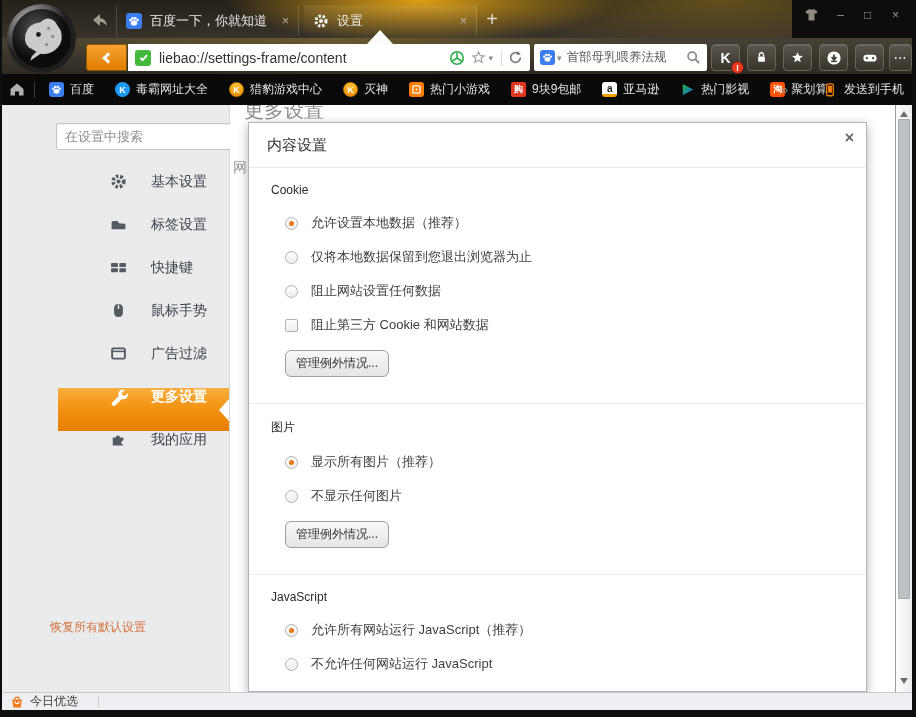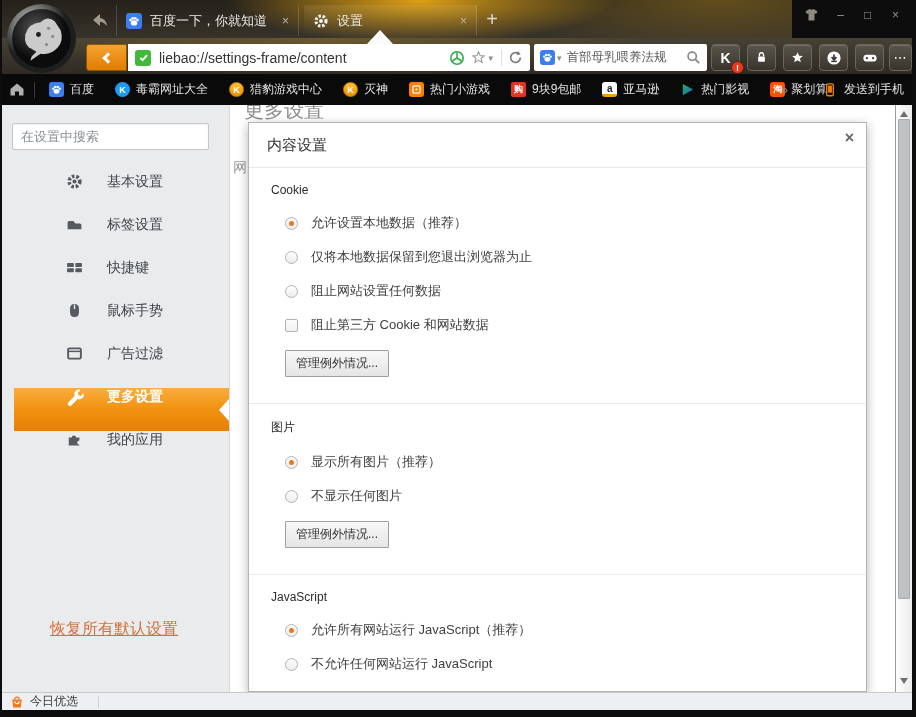--- a/index.html
+++ b/index.html
@@ -76,34 +76,34 @@
   .bm-right { position:absolute; right:12px; top:74px; height:31px; display:flex; align-items:center; gap:7px;
               color:#e3e3e3; font-size:12px; }
   .bm-overflow { color:#9a9a9a; font-size:12px; margin-right:28px; }
   .coin { width:15px; height:15px; border-radius:50%; display:flex; align-items:center; justify-content:center;
           color:#fff; font-size:9px; font-weight:bold; flex:none; }
   .sqicon { width:15px; height:15px; border-radius:3px; display:flex; align-items:center; justify-content:center;
             color:#fff; font-size:9px; font-weight:bold; flex:none; }
 
   
   .sidebar { position:absolute; left:2px; top:105px; width:228px; height:587px;
-             background:#e9ebec; border-right:1px solid #d7d9dc; }
+             background:#e9ebec; border-right:1px solid #d7d9dc;padding-left:44px; }
   .side-search { display:block; margin:18px 10px 0; width:197px; height:27px; border:1px solid #c3c6ca;
                  border-radius:2px; padding:0 8px; font-size:13px; color:#333; background:#fff;
                  box-shadow:inset 0 1px 2px rgba(0,0,0,.06);
                  font-family:"Liberation Sans","DejaVu Sans",sans-serif; }
   .side-search::placeholder { color:#8a8f96; opacity:1; }
   .side-menu { margin-top:23px; }
   .side-item { height:43px; display:flex; align-items:flex-start; font-size:14px; color:#3f444b; position:relative;margin-left:12px; }
   .side-item .sicon { position:absolute; left:52px; }
   .side-item .lbl { margin-left:93px; }
   .side-item.active { background:linear-gradient(#f9ae3f,#f29414 45%,#e87e02); color:#fff; font-weight:bold; }
   .side-item.active::after { content:""; position:absolute; right:0; top:50%; margin-top:-11px;
                              border:11px solid transparent; border-right:10px solid #fff; border-left:none; }
-  .reset-link { position:absolute; left:48px; top:514px; color:#d4703a; font-size:16px; text-decoration:underline; }
+  .reset-link { position:absolute; left:48px; top:514px; color:#d4703a; font-size:12px; }
 
   
   .content { position:absolute; left:230px; top:105px; width:665px; height:587px; background:#fff; overflow:hidden; }
   .bg-title { position:absolute; left:14px; top:-8px; font-size:20px; color:#8e8e8e; }
   .bg-partial { position:absolute; left:3px; top:54px; font-size:14px; color:#9a9a9a; }
   .modal { position:absolute; left:18px; top:17px; width:619px; height:570px; background:#fff;
            border:1px solid #b4b4b4; box-shadow:0 3px 10px rgba(0,0,0,.30); }
   .modal-close { position:absolute; right:12px; top:6px; font-size:16px; font-weight:bold; color:#666; }
   .modal-header { padding:13px 18px 12px; font-size:15px; color:#333; border-bottom:1px solid #e9e9e9; }
   .modal-body { padding:0 18px; }
@@ -112,21 +112,21 @@
   .opt { display:flex; align-items:center; margin-bottom:16px; font-size:13px; color:#3e3e3e; }
   .ctl { margin-right:13px; flex:none; }
   .radio { width:13px; height:13px; border:1px solid #b2b2b2; border-radius:50%;
            background:linear-gradient(#fdfdfd,#ededed); position:relative; }
   .radio.checked::after { content:""; position:absolute; left:3px; top:3px; right:3px; bottom:3px;
                           border-radius:50%; background:#e8791e; }
   .checkbox { width:13px; height:13px; border:1px solid #b2b2b2; border-radius:2px;
               background:linear-gradient(#fdfdfd,#f0f0f0); }
   .btnrow { margin-left:18px; display:flex; gap:7px; margin-top:2px; }
   .btn { font-size:12px; color:#333; background:linear-gradient(#f8f8f8,#e5e5e5);
-         border:1px solid #9f9f9f; border-radius:1px; padding:4px 10px;
+         border:1px solid #9f9f9f; border-radius:6px; padding:4px 10px;
          font-family:"Liberation Sans","DejaVu Sans",sans-serif; }
   .hr { border-top:1px solid #ececec; margin:26px -18px 6px; }
 
   
   .scrollbar { position:absolute; left:895px; top:105px; width:17px; height:587px;
                background:linear-gradient(90deg,#fdfdfd,#ececec); border-left:1px solid #9b9b9b; }
   .sb-up   { position:absolute; left:4px; top:6px;   width:0; height:0; border:4px solid transparent; border-top:none; border-bottom:6px solid #6e6e6e; }
   .sb-down { position:absolute; left:4px; bottom:8px; width:0; height:0; border:4px solid transparent; border-bottom:none; border-top:6px solid #6e6e6e; }
   .sb-thumb{ position:absolute; left:2px; top:14px; width:12px; height:480px;
              background:#bfc2c5; border:1px solid #a8abae; border-radius:1px; }

